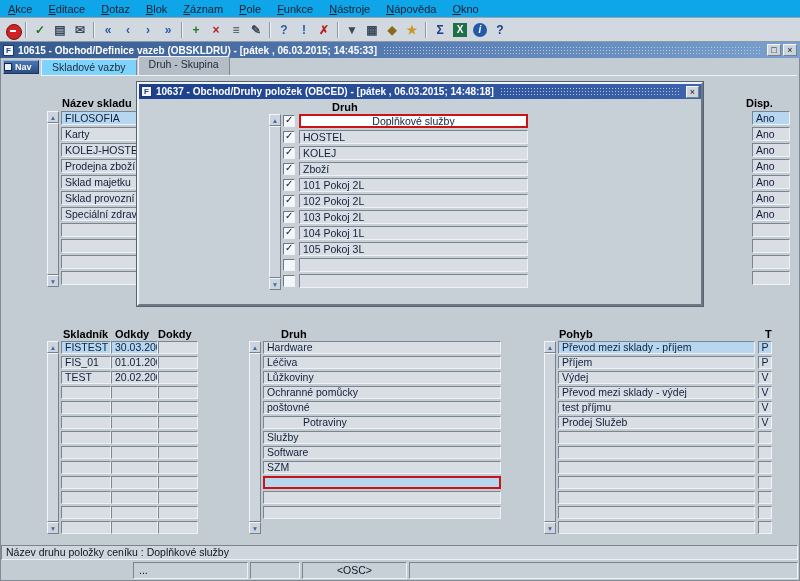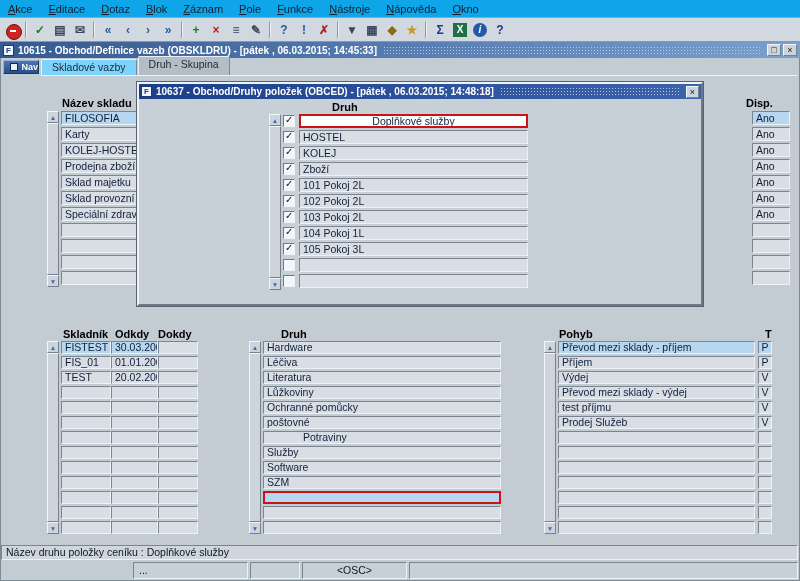--- a/index.html
+++ b/index.html
@@ -40,21 +40,21 @@
   .title-text { color:#fff; font-size:10px; font-weight:bold; white-space:nowrap; }
   .title-fill { flex:1; height:9px; margin:0 6px;
                 background-image:radial-gradient(#b9c9e4 0.8px, transparent 0.9px); background-size:3px 3px; }
   .win-controls { display:flex; gap:2px; }
   .win-btn { width:14px; height:12px; background:#cdd4db; border:1px solid;
              border-color:#f2f6fa #76818d #76818d #f2f6fa; font-size:9px; line-height:10px; text-align:center; color:#101820; }
 
   
   .nav-btn { position:absolute; left:3px; top:60px; width:36px; height:14px;
              background:linear-gradient(#4a76b4,#2a4e86); border:1px solid; border-color:#9ab4d8 #1c3660 #1c3660 #9ab4d8;
-             color:#fff; font-size:9px; font-weight:bold; display:flex; align-items:center; justify-content:flex-end; gap:3px; }
+             color:#fff; font-size:9px; font-weight:bold; display:flex; align-items:center; justify-content:flex-start; gap:3px; }
   .nav-btn::before { content:""; width:6px; height:6px; background:#e8f0fa; border:1px solid #15294e; }
   .tabs { position:absolute; left:41px; top:59px; height:17px; display:flex; align-items:flex-end; }
   .tab { height:20px; padding:0 10px; background:#b4bdc6; border:1px solid; border-color:#e9eff5 #7c8894 #9aa4ae #e9eff5;
          border-radius:2px 2px 0 0; font-size:10.5px; line-height:15px; color:#1c2836; margin-right:1px; }
   .tab.active { background:#7dd3fc; height:17px; border-bottom-color:#ccd4dc; }
   .panel-line { position:absolute; left:41px; top:75px; width:756px; border-top:1px solid #eef2f6; }
 
   
   .blk-label { position:absolute; font-size:11px; font-weight:bold; color:#000; white-space:nowrap; }
 
@@ -431,23 +431,20 @@
   <div class="rows rows-sm" style="left:263px; top:341px; width:238px;">
 
       <div class="row">
         <div class="fld" style="width:238px;">Hardware</div>
       </div>
 
       <div class="row">
         <div class="fld" style="width:238px;">Léčiva</div>
       </div>
 
-      <div class="row">
-        <div class="fld" style="width:238px;">Literatura</div>
-      </div>
 
       <div class="row">
         <div class="fld" style="width:238px;">Lůžkoviny</div>
       </div>
 
       <div class="row">
         <div class="fld" style="width:238px;">Ochranné pomůcky</div>
       </div>
 
       <div class="row">

